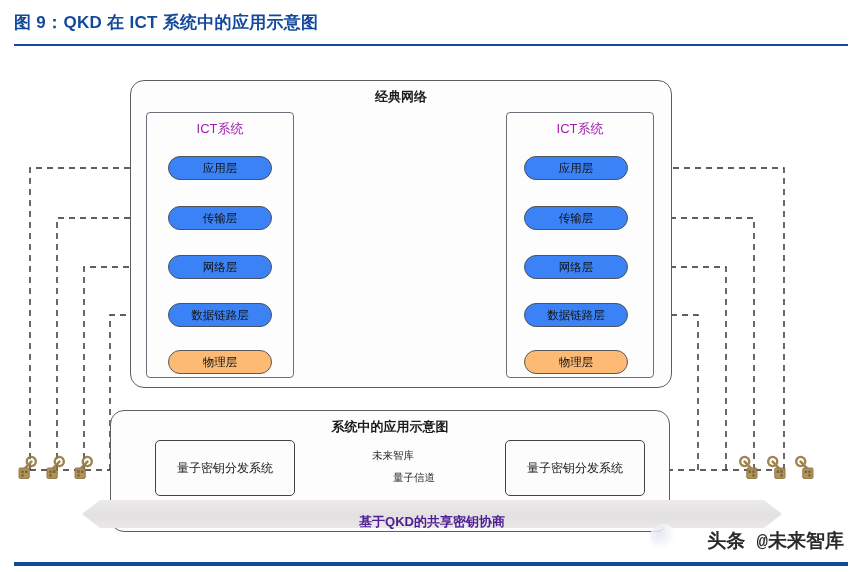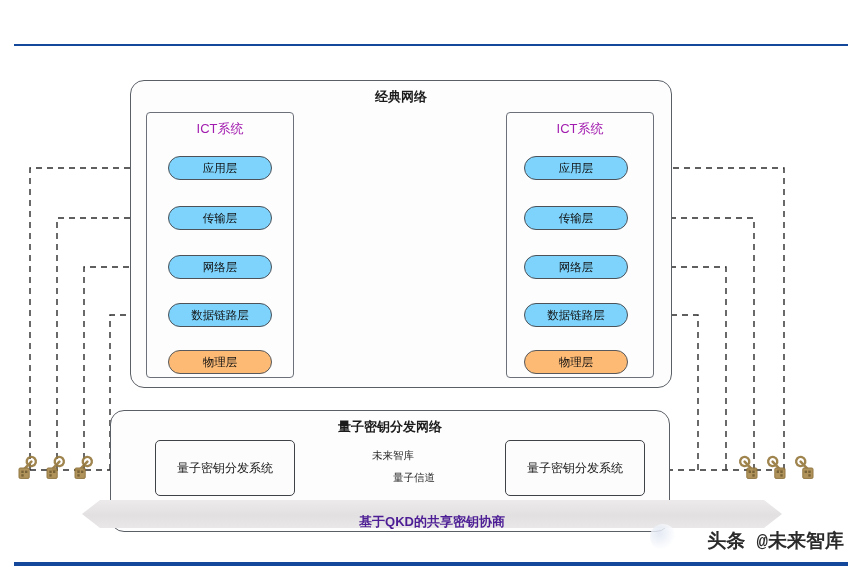--- a/index.html
+++ b/index.html
@@ -53,21 +53,21 @@
   }
   .sys-title{
     position:absolute;font-size:13px;color:#a21caf;white-space:nowrap;
     text-align:center;font-weight:normal;
   }
 
   
   .pill{
     position:absolute;box-sizing:border-box;
     width:104px;height:24px;border:1.4px solid #4d5258;border-radius:12px;
-    background:#7dd3fc;
+    background:#3b82f6;
     font-size:11.5px;color:#111;
     display:flex;align-items:center;justify-content:center;
     white-space:nowrap;
   }
   .pill.shaded{background:#fdba74;border-color:#57595c;}
 
   
   .qbox{
     position:absolute;box-sizing:border-box;
     border:1.8px solid #3f4247;border-radius:5px;background:#fcfcfc;
@@ -91,20 +91,21 @@
   .chan-label{
     position:absolute;font-size:10.5px;color:#2a2a2a;white-space:nowrap;
     background:#fdfdfd;padding:0 3px;
   }
 </style>
 </head>
 <body>
 
 <div id="root">
 
+  <div class="fig-title">图 9：QKD 在 ICT 系统中的应用示意图</div>
   <div class="title-rule"></div>
 
   <svg class="layer">
     <defs>
       <marker id="ah" markerWidth="9" markerHeight="9" refX="7.5" refY="3.2" orient="auto" markerUnits="userSpaceOnUse">
         <path d="M0,0 L8,3.2 L0,6.4 z" fill="#111"></path>
       </marker>
       <marker id="ahL" markerWidth="9" markerHeight="9" refX="0.5" refY="3.2" orient="auto" markerUnits="userSpaceOnUse">
         <path d="M8,0 L0,3.2 L8,6.4 z" fill="#111"></path>
       </marker>
@@ -181,21 +182,21 @@
     <span>网络层</span>
   </div>
   <div class="pill" style="left:524px;top:303px;">
     <span>数据链路层</span>
   </div>
   <div class="pill shaded" style="left:524px;top:350px;">
     <span>物理层</span>
   </div>
 
   <div class="rbox" style="left:110px;top:410px;width:560px;height:122px;"></div>
-  <div class="grp-title" style="left:110px;top:418px;width:560px;">量子密钥分发网络</div>
+  <div class="grp-title" style="left:110px;top:418px;width:560px;">系统中的应用示意图</div>
 
   <div class="qbox" style="left:155px;top:440px;width:140px;height:56px;">
     <span>量子密钥分发系统</span>
   </div>
   <div class="qbox" style="left:505px;top:440px;width:140px;height:56px;">
     <span>量子密钥分发系统</span>
   </div>
 
   <div class="chan-label" style="left:369px;top:449px;">未来智库</div>
   <div class="chan-label" style="left:390px;top:471px;">量子信道</div>

